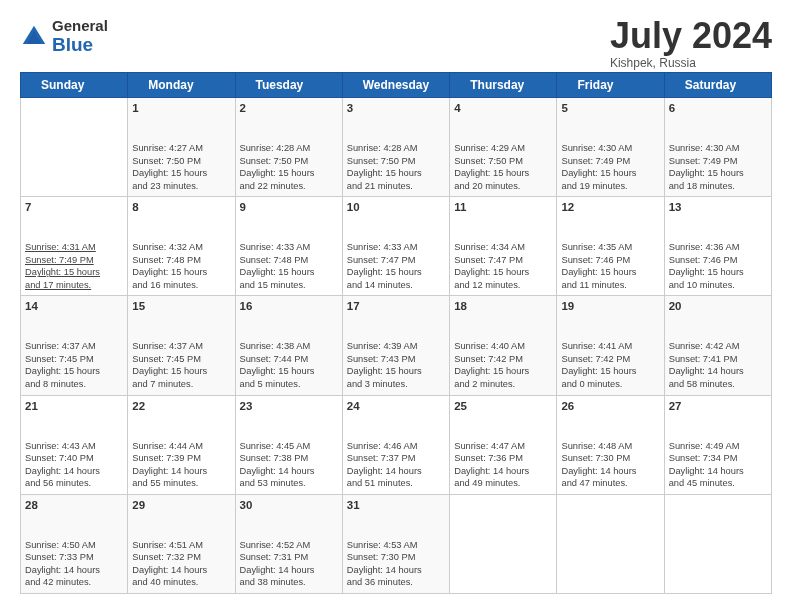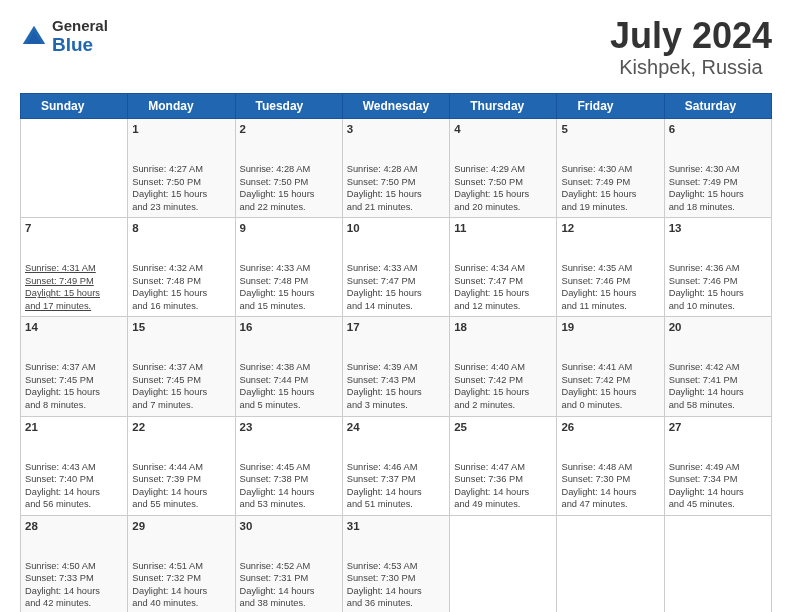--- a/index.html
+++ b/index.html
@@ -13,21 +13,21 @@
     .page {
       width: 792px;
       height: 612px;
       padding: 18px 20px 10px 20px;
       background: #fff;
     }
     .header {
       display: flex;
       justify-content: space-between;
       align-items: flex-start;
-      margin-bottom: 14px;
+      margin-bottom: 2px;
     }
     .logo {
       display: flex;
       align-items: center;
     }
     .logo-text {
       display: flex;
       flex-direction: column;
       line-height: 1.1;
     }
@@ -40,30 +40,30 @@
       font-size: 19px;
       font-weight: bold;
       color: #2066b0;
     }
     .logo-icon {
       width: 28px;
       height: 28px;
       margin-right: 4px;
     }
     .title-block {
-      text-align: center;
+      text-align: left;
     }
     .title-month {
       font-size: 36px;
       font-weight: bold;
       color: #333;
       line-height: 1;
     }
     .title-location {
-      font-size: 20px;
+      font-size: 12px;
       color: #555;
       margin-top: 2px;
     }
     .calendar-table {
       width: 100%;
       border-collapse: collapse;
       font-size: 10.5px;
     }
     .calendar-table thead tr th {
       background: #2066b0;

